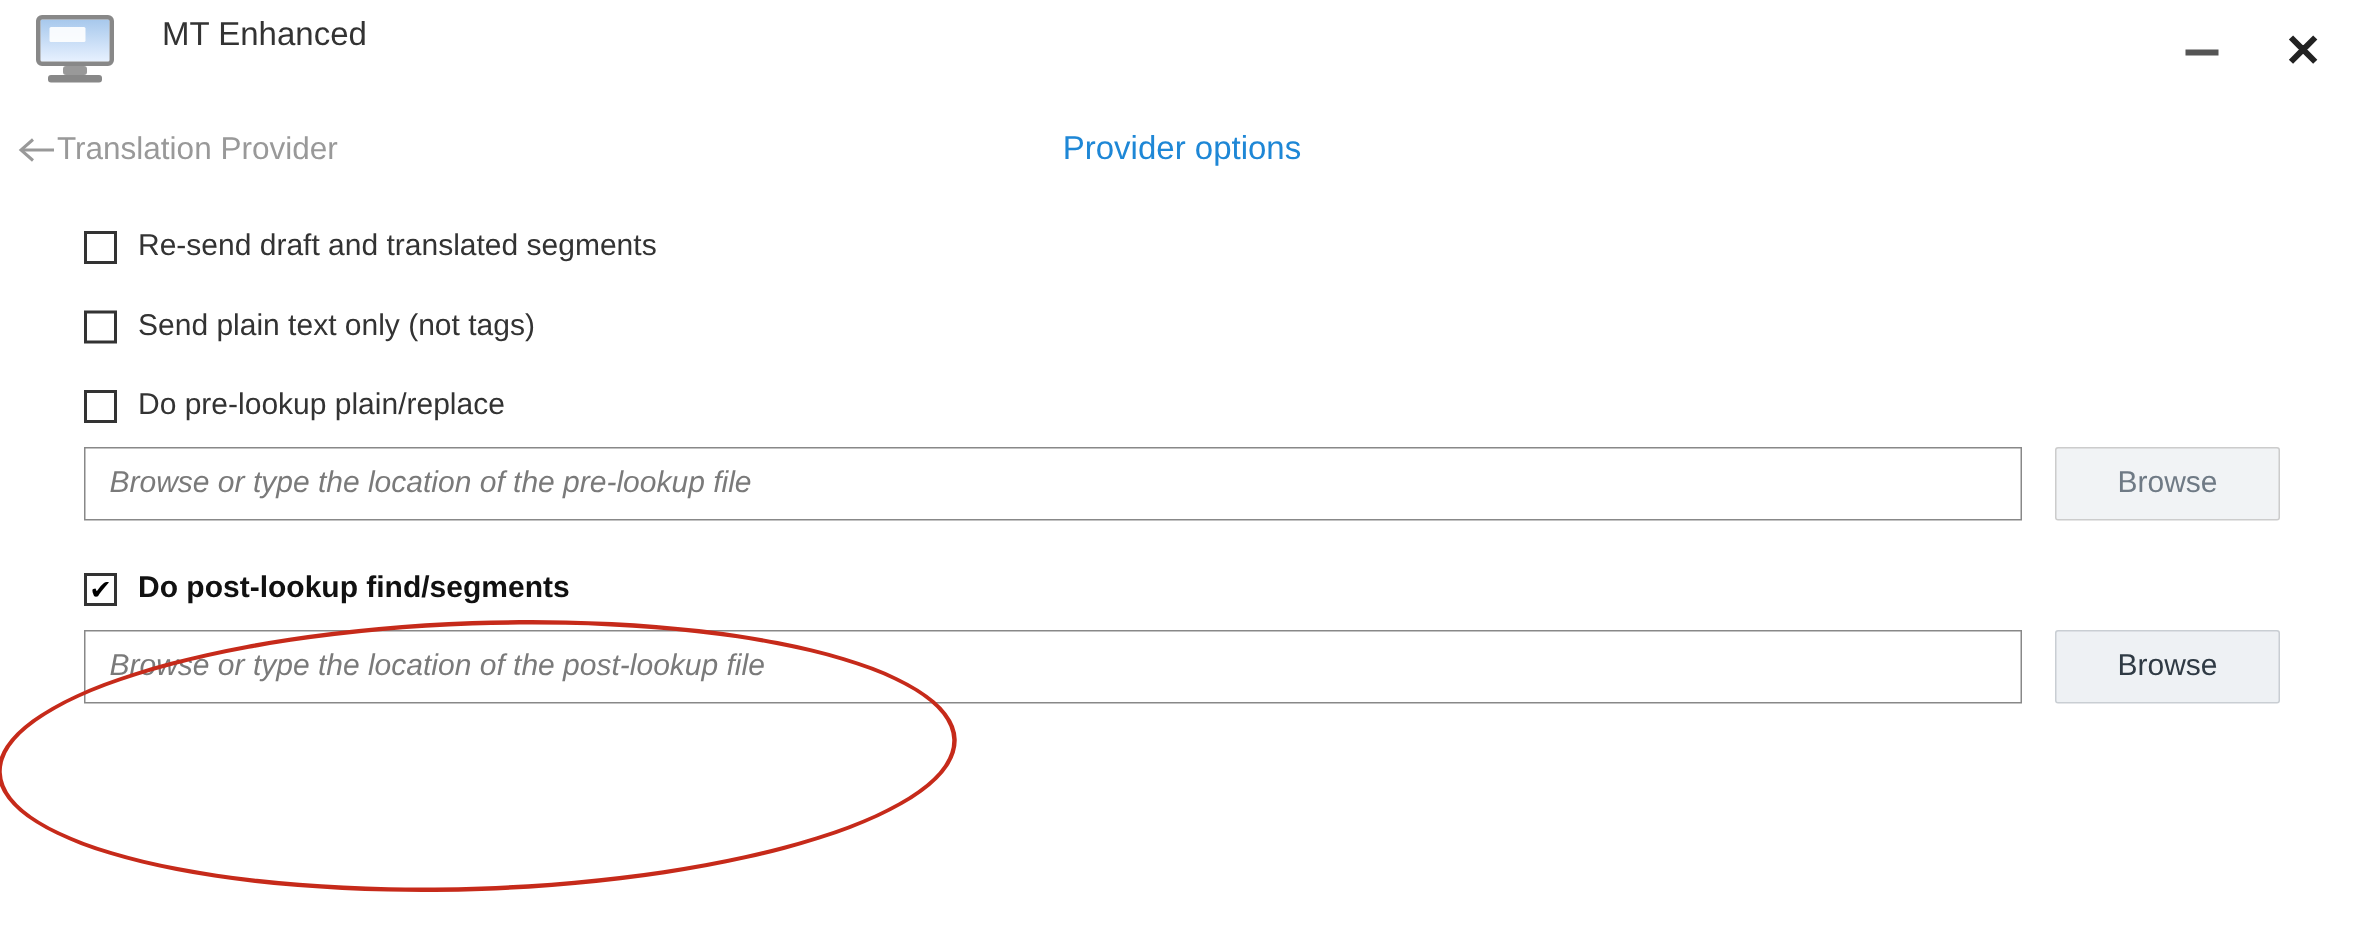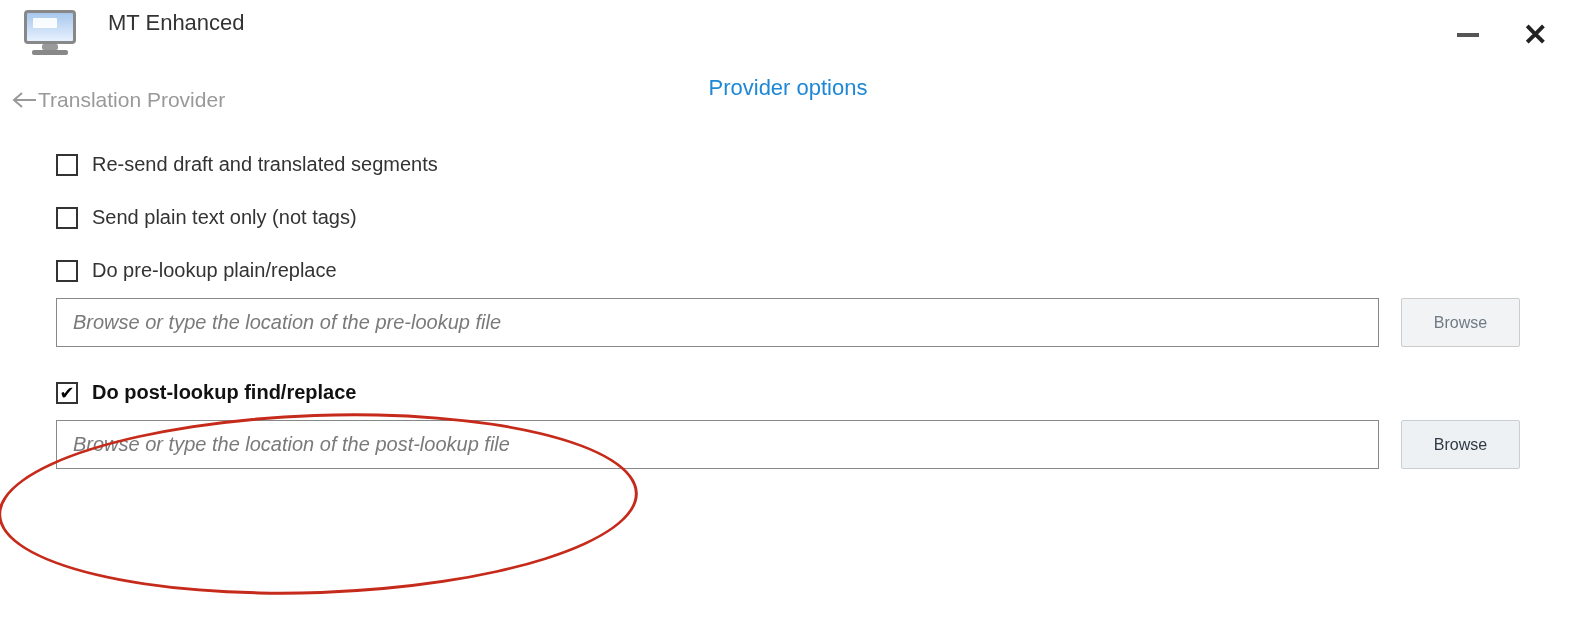--- a/index.html
+++ b/index.html
@@ -88,21 +88,21 @@
       align-items: center;
       color: #999;
       font-size: 21px;
       cursor: pointer;
     }
     .back-arrow svg { display:block; }
     .tab-label {
       position: absolute;
       left: 50%;
       transform: translateX(-50%);
-      top: 5px;
+      top: 16px;
       color: #1e87d6;
       font-size: 22px;
     }
     .content {
       padding: 0 56px 0 56px;
     }
     .row {
       display: flex;
       align-items: center;
       margin-bottom: 30px;
@@ -137,25 +137,25 @@
       font-size: 20px;
       font-style: italic;
       color: #888;
       background:#fff;
     }
     .text-input::placeholder {
       color: #7a7a7a;
       font-style: italic;
     }
     .browse-btn {
-      width: 119px;
+      width: 150px;
       border: 1px solid #ccc;
       background: #f1f3f5;
       color: #6f7a85;
-      font-size: 16px;
+      font-size: 20px;
       cursor: pointer;
       border-radius: 2px;
     }
     .browse-btn.enabled {
       border: 1px solid #c9ced3;
       background: #eef1f4;
       color: #2f3a44;
     }
     .annotation-ellipse {
       position: absolute;
@@ -210,21 +210,21 @@
     <span class="checkbox"></span>
     <span class="label-text">Do pre-lookup plain/replace</span>
   </div>
   <div class="input-row">
     <input class="text-input" placeholder="Browse or type the location of the pre-lookup file" style="">
     <button class="browse-btn">Browse</button>
   </div>
 
   <div class="row" style="margin-bottom:16px;">
     <span class="checkbox">✔</span>
-    <span class="label-text bold">Do post-lookup find/replace</span>
+    <span class="label-text bold">Do post-lookup find/segments</span>
   </div>
   <div class="input-row">
     <input class="text-input" placeholder="Browse or type the location of the post-lookup file" style="">
     <button class="browse-btn enabled">Browse</button>
   </div>
 
 </div>
 
 <div class="annotation-ellipse" style="left:-2px; top:414px; width:640px; height:180px;"></div>
 

